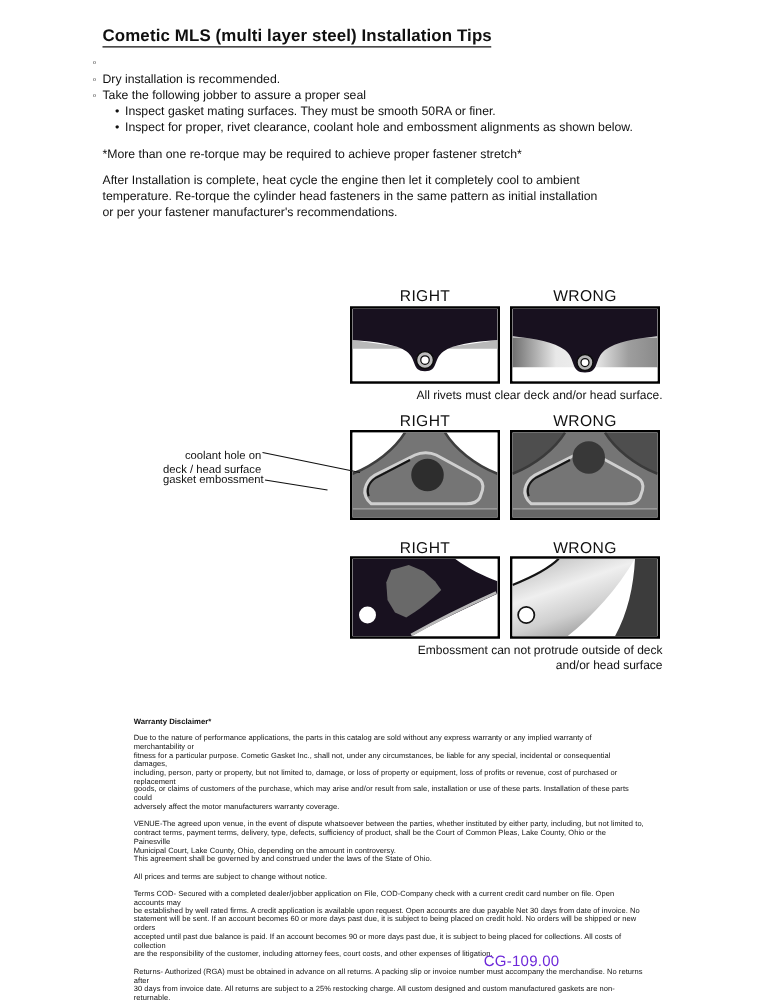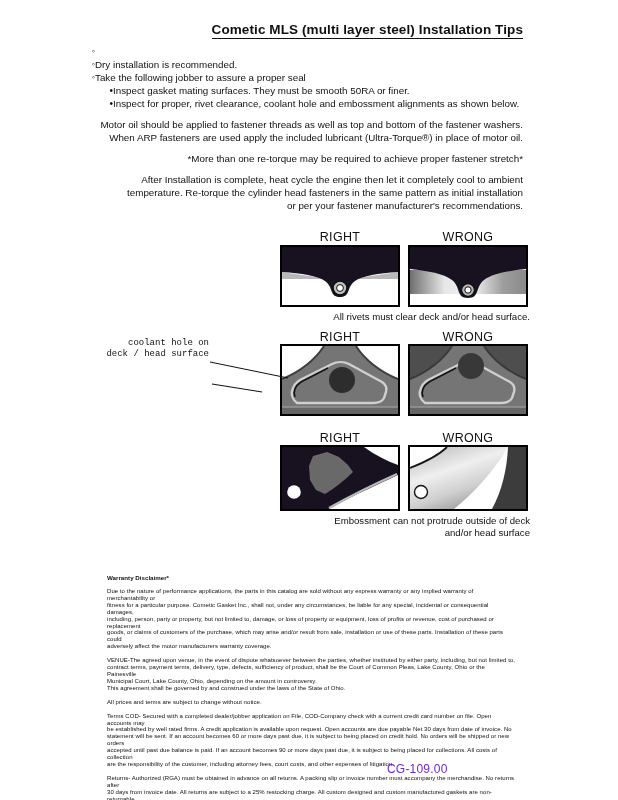--- a/index.html
+++ b/index.html
@@ -2,21 +2,21 @@
 <html><head>
 <meta charset="utf-8">
 <style>
   html,body{margin:0;padding:0;background:#e9e9e9;}
   .page{
     position:relative;width:618px;height:800px;background:#ffffff;
     font-family:"Liberation Sans",sans-serif;color:#101010;overflow:hidden;
     margin:0 auto;
   }
   
-  .tips{position:absolute;left:87px;top:20px;width:436px;text-align:right;}
+  .tips{position:absolute;left:74px;top:20px;width:436px;}
   .doc-title{
     font-size:13.5px;font-weight:bold;letter-spacing:0.1px;margin-left:8px;
     display:inline-block;border-bottom:1.6px solid #101010;padding-bottom:1px;
   }
   .bullets{margin-top:6px;font-size:9.8px;line-height:13px;}
   .b-row{display:flex;}
   .b-marker{width:8px;flex:0 0 8px;font-size:9px;line-height:13px;}
   .sub .b-marker{font-size:10px;}
   .sub{padding-left:18px;}
   .diesel-head{font-size:11.5px;font-weight:bold;margin-top:15px;margin-left:8px;}
@@ -28,21 +28,21 @@
   .row3{left:236px;top:432px;}
   .lbl-strip{display:flex;gap:8px;}
   .dia-label{width:120px;text-align:center;font-size:12.5px;letter-spacing:0.3px;line-height:12px;}
   .box-strip{display:flex;gap:8px;margin-top:2px;}
   .row2 .box-strip,.row3 .box-strip{margin-top:1px;}
   .dbox{border:2px solid #000;background:#fff;font-size:0;line-height:0;}
   .dbox svg{display:block;}
   .dia-caption{font-size:9.6px;line-height:11.5px;margin-top:4px;padding-left:2px;white-space:pre-line;text-align:right;}
   
   .ann{position:absolute;font-size:9px;line-height:11px;text-align:right;white-space:pre-line;}
-  .ann-coolant{left:0px;top:338px;width:209px;font-family:Liberation Mono, monospace;}
+  .ann-coolant{left:0px;top:359px;width:209px;}
   .ann-emboss{left:0px;top:378px;width:211px;}
   .ann-lines{position:absolute;left:208px;top:355px;pointer-events:none;}
   
   .disclaimer{position:absolute;left:107px;top:574px;width:408px;}
   .disc-head{font-size:6.2px;font-weight:bold;line-height:7px;}
   .disc-para{font-size:6px;line-height:6.9px;margin-top:7px;white-space:pre-line;letter-spacing:0.05px;}
   
   .page-code{position:absolute;left:387px;top:762px;font-size:12px;letter-spacing:0.2px;color:#6d28d9;}
 </style>
 </head>
@@ -68,22 +68,20 @@
       <div class="b-row sub">
         <span class="b-marker">•</span>
         <span>Inspect gasket mating surfaces.  They must be smooth 50RA or finer.</span>
       </div>
       <div class="b-row sub">
         <span class="b-marker">•</span>
         <span>Inspect for proper, rivet clearance, coolant hole and embossment alignments as shown below.</span>
       </div>
     </div>
 
-    <div class="para">Motor oil should be applied to fastener threads as well as top and bottom of the fastener washers.
-When ARP fasteners are used apply the included lubricant (Ultra-Torque®) in place of motor oil.</div>
     <div class="para">*More than one re-torque may be required to achieve proper fastener stretch*</div>
     <div class="para">After Installation is complete, heat cycle the engine then let it completely cool to ambient
 temperature. Re-torque the cylinder head fasteners in the same pattern as initial installation
 or per your fastener manufacturer's recommendations.</div>
   </div>
 
   <div class="dia-row row1">
     <div class="lbl-strip">
       <div class="dia-label">RIGHT</div>
       <div class="dia-label">WRONG</div>
@@ -154,20 +152,21 @@
           <path d="M15,57 C11,54 9,49 10,45 C11,41 13,37 18,34 L50,18 C55,15.5 62,15.5 67,18 L100,36 C104,38.5 105,42 104,46 L102,52 C100,56 96,57 91,57 Z" fill="none" stroke="#cfcfcf" stroke-width="2.4"></path>
           <path d="M13,51 C11,45 13,40 19,36 L46,22" stroke="#151515" stroke-width="1.6" fill="none"></path>
           <circle cx="61" cy="20" r="13" fill="#383838"></circle>
         </svg>
       </div>
     </div>
   </div>
 
   <div class="ann ann-coolant">coolant hole on
 deck / head surface</div>
+  <div class="ann ann-emboss">gasket embossment</div>
   <svg class="ann-lines" width="90" height="45" viewBox="0 0 90 45">
     <line x1="2" y1="7" x2="80" y2="23" stroke="#101010" stroke-width="1"></line>
     <line x1="4" y1="29" x2="54" y2="37" stroke="#101010" stroke-width="1"></line>
   </svg>
 
   <div class="dia-row row3">
     <div class="lbl-strip">
       <div class="dia-label">RIGHT</div>
       <div class="dia-label">WRONG</div>
     </div>

